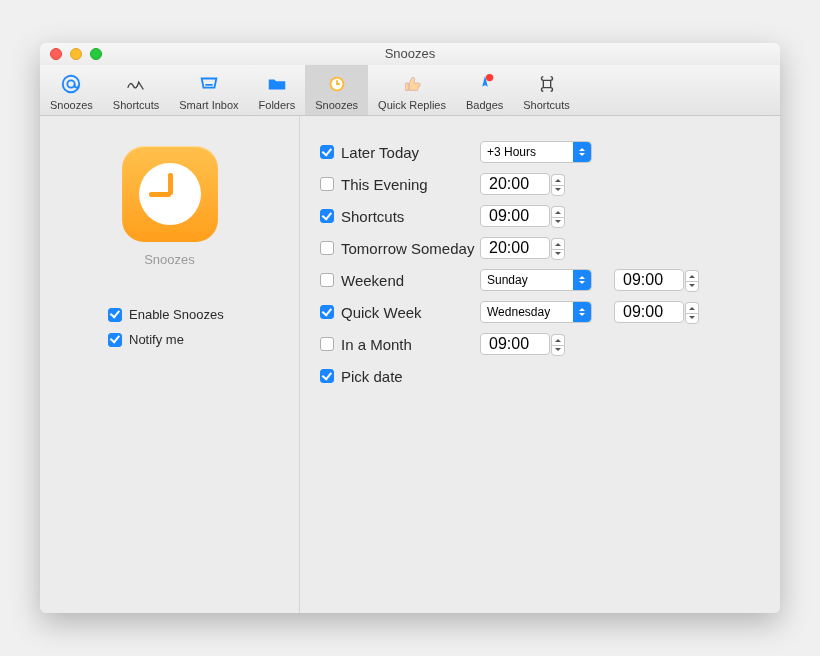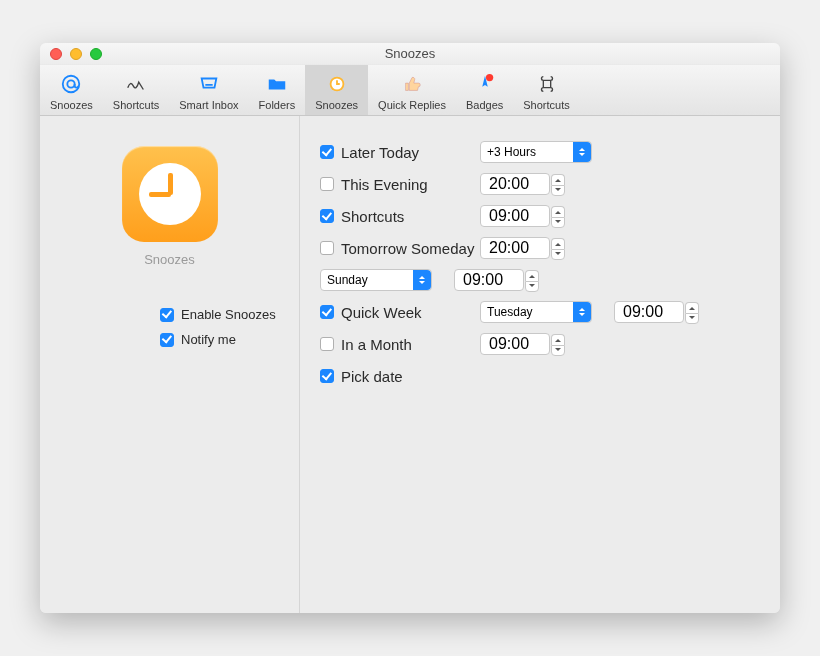--- a/index.html
+++ b/index.html
@@ -18,21 +18,21 @@
 .tab .ticon { height: 26px; display: flex; align-items: center; justify-content: center; }
 .tab .tlabel { font-size: 11px; color: #3a3a3a; margin-top: 2px; }
 .content { flex: 1; display: flex; background: #ececec; }
 .left { width: 260px; border-right: 1px solid #d5d5d5; display: flex; flex-direction: column; align-items: center; padding-top: 30px; }
 .app-icon { width: 96px; height: 96px; border-radius: 22px; background: linear-gradient(#ffc14d,#ff9f1c); display: flex; align-items: center; justify-content: center; box-shadow: inset 0 1px 1px rgba(255,255,255,0.5); }
 .clock-face { width: 62px; height: 62px; border-radius: 50%; background: #fff; position: relative; }
 .hand { position: absolute; background: #ff9f1c; border-radius: 2px; }
 .hand.h { width: 22px; height: 5px; left: 10px; top: 29px; }
 .hand.m { width: 5px; height: 22px; left: 29px; top: 10px; }
 .app-label { margin-top: 10px; font-size: 13px; color: #9a9a9a; }
-.left-opts { margin-top: 40px; align-self: flex-start; padding-left: 120px; }
+.left-opts { margin-top: 40px; align-self: flex-start; padding-left: 68px; }
 .opt-row { display: flex; align-items: center; font-size: 13px; color: #2a2a2a; margin-bottom: 10px; }
 .chk { width: 14px; height: 14px; border-radius: 3px; margin-right: 7px; display: flex; align-items: center; justify-content: center; border: 1px solid #b0b0b0; background: #fff; }
 .chk.on { background: #1b87ff; border-color: #1b87ff; }
 .chk.on::after { content: ""; width: 4px; height: 7px; border: solid #fff; border-width: 0 2px 2px 0; transform: rotate(40deg) translate(-1px,-1px); }
 .right { flex: 1; padding: 24px 20px; }
 .row { display: flex; align-items: center; margin-bottom: 8px; height: 24px; }
 .row .lbl { width: 160px; display: flex; align-items: center; font-size: 15px; color: #2a2a2a; }
 .select { position: relative; width: 112px; height: 22px; background: #fff; border: 1px solid #c8c8c8; border-radius: 4px; display: flex; align-items: center; padding: 0 6px; font-size: 12px; margin-right: 6px; }
 .select .arrow { position: absolute; right: 0; top: 0; bottom: 0; width: 18px; background: #1b87ff; border-radius: 0 4px 4px 0; display: flex; flex-direction: column; align-items: center; justify-content: center; }
 .select .arrow::before { content: ""; border: 3px solid transparent; border-bottom-color: #fff; margin-bottom: 2px; }
@@ -203,40 +203,44 @@
         <div class="time">
             <span>20:00</span>
             <div class="stepper">
               <div></div>
               <div></div>
             </div>
           </div>
       </div>
 
       <div class="row">
+        <div class="lbl">
+            <div class="chk"></div>
+            <span>Weekend</span>
+          </div>
         <div class="select">
             <span>Sunday</span>
             <div class="arrow"></div>
           </div>
         <div class="time" style="margin-left:16px">
             <span>09:00</span>
             <div class="stepper">
               <div></div>
               <div></div>
             </div>
           </div>
       </div>
 
       <div class="row">
         <div class="lbl">
             <div class="chk on"></div>
             <span>Quick Week</span>
           </div>
         <div class="select">
-            <span>Tuesday</span>
+            <span>Wednesday</span>
             <div class="arrow"></div>
           </div>
         <div class="time" style="margin-left:16px">
             <span>09:00</span>
             <div class="stepper">
               <div></div>
               <div></div>
             </div>
           </div>
       </div>

